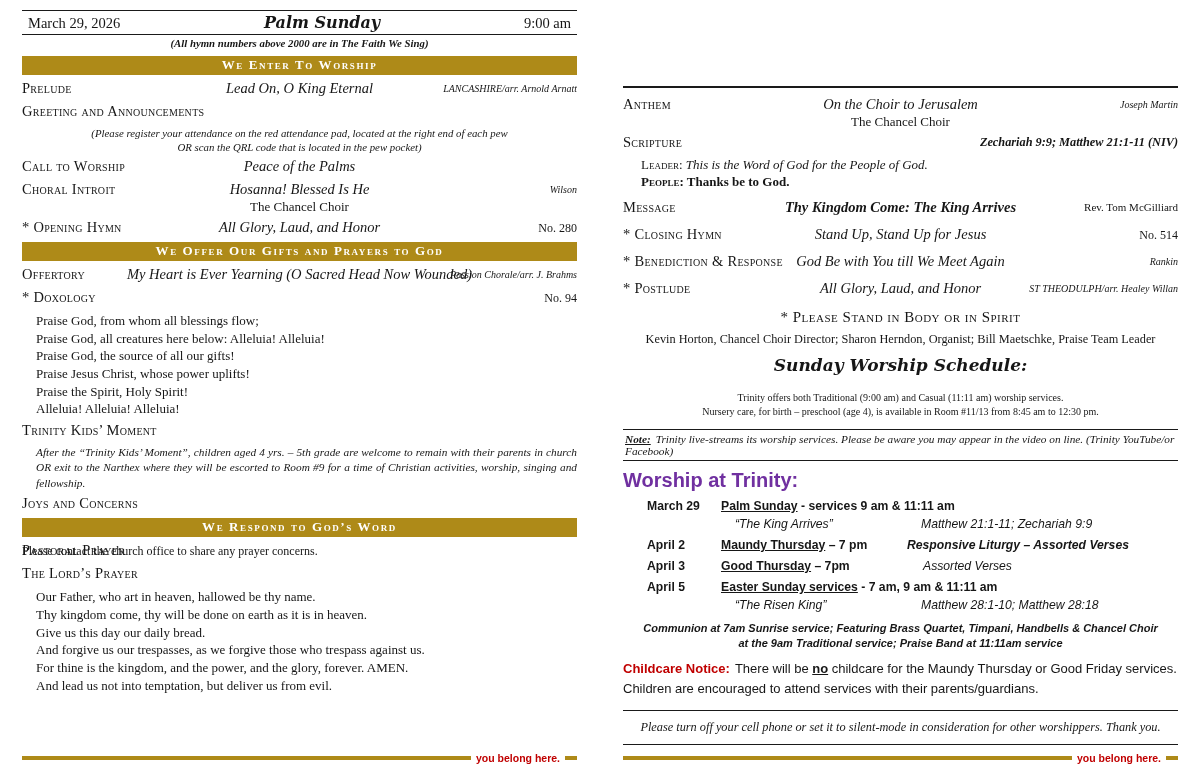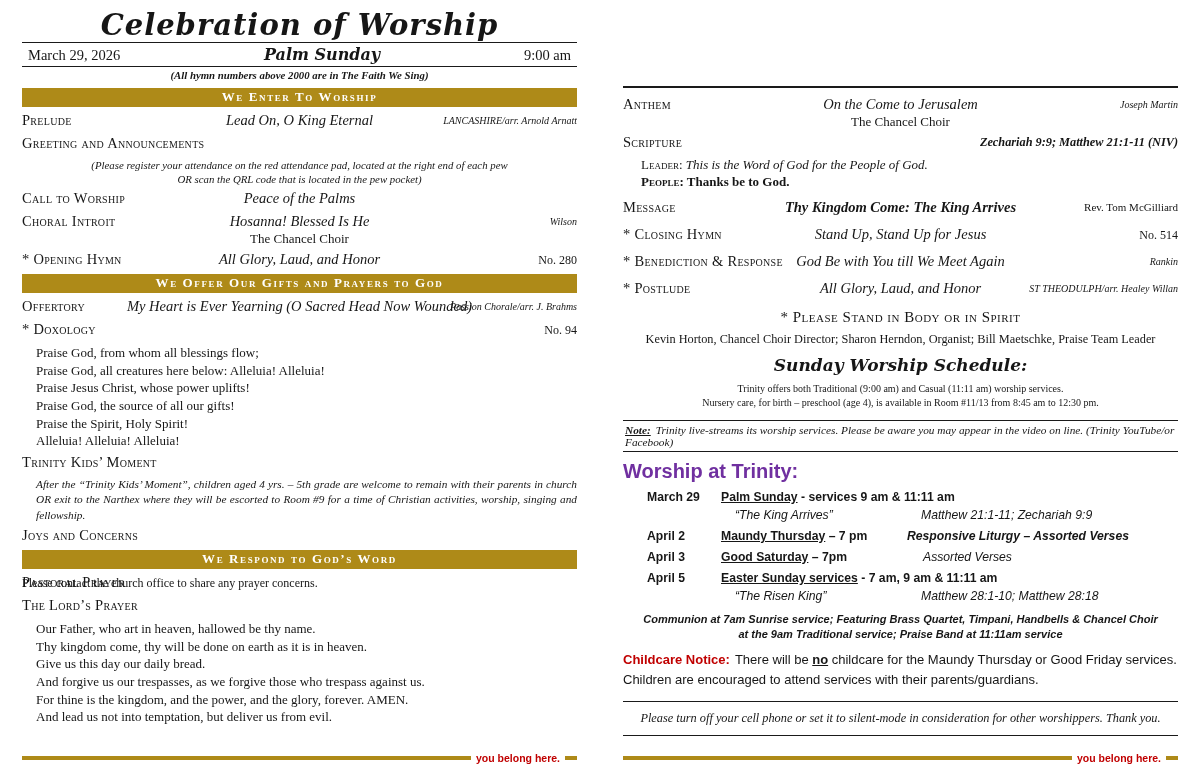--- a/index.html
+++ b/index.html
@@ -27,21 +27,21 @@
   .lines{font-size:13px;line-height:1.36;padding-left:14px;margin:1px 0 3px;}
   .small-note{font-style:italic;font-size:11.3px;line-height:1.36;padding-left:14px;text-align:justify;margin:1px 0 3px;}
   .right-note{font-size:12px;padding-top:2px;}
   .rtop{margin-top:76px;border-top:2px solid #1a1a1a;margin-bottom:8px;}
   .resp{padding-left:18px;font-size:13px;margin:0 0 1px;}
   .resp .sc{font-variant:small-caps;}
   .resp .it{font-style:italic;}
   .resp.bold{font-weight:bold;}
   .stand{text-align:center;font-variant:small-caps;font-size:15px;letter-spacing:.5px;margin:10px 0 6px;}
   .staff{text-align:center;font-size:12.3px;margin:2px 0 8px;}
-  .sched-head{text-align:center;font-size:17px;margin:8px 0 7px;}
+  .sched-head{text-align:center;font-size:17px;margin:8px 0 16px;}
   .sched-line{text-align:center;font-size:10px;line-height:1.38;}
   .note-band{border-top:1.4px solid #1a1a1a;border-bottom:1.4px solid #1a1a1a;margin:10px 0 8px;
     padding:3px 2px;font-size:11.3px;font-style:italic;}
   .note-band .note-label{font-weight:bold;text-decoration:underline;margin-right:5px;}
   .worship-head{font-family:"Liberation Sans", sans-serif;color:var(--purple,#7030A0);
     font-weight:bold;font-size:20px;margin:4px 0 2px;}
   .events{font-family:"Liberation Sans", sans-serif;font-size:12.2px;padding-left:16px;}
   .ev-row{display:grid;grid-template-columns:76px 1fr;column-gap:6px;margin-top:7px;}
   .ev-row.cols{grid-template-columns:76px 180px 1fr;}
   .ev-date{font-weight:bold;padding-left:8px;}
@@ -66,21 +66,20 @@
     font-size:10.5px;padding:0 5px;white-space:nowrap;}
 </style>
 </head>
 <body>
 
 <div class="page">
 
   <section class="col left">
 
     <header>
-      <h1 class="script title">Celebration of Worship</h1>
       <div class="rule"></div>
       <div class="date-row">
         <span>March 29, 2026</span>
         <span class="script service">Palm Sunday</span>
         <span>9:00 am</span>
       </div>
       <div class="rule"></div>
       <div class="hymn-note">(All hymn numbers above 2000 are in The Faith We Sing)</div>
     </header>
 
@@ -124,22 +123,22 @@
       <span class="credit">Passion Chorale/arr. J. Brahms</span>
     </div>
 
     <div class="svc">
       <span class="label">* Doxology</span>
       <span class="credit plain">No. 94</span>
     </div>
     <div class="lines">
       <div>Praise God, from whom all blessings flow;</div>
       <div>Praise God, all creatures here below: Alleluia! Alleluia!</div>
+      <div>Praise God, the source of all our gifts!</div>
       <div>Praise Jesus Christ, whose power uplifts!</div>
-      <div>Praise God, the source of all our gifts!</div>
       <div>Praise the Spirit, Holy Spirit!</div>
       <div>Alleluia! Alleluia! Alleluia!</div>
     </div>
 
     <div class="svc">
       <span class="label">Trinity Kids’ Moment</span>
     </div>
     <div class="small-note">After the “Trinity Kids’ Moment”, children aged 4 yrs. – 5th grade are welcome to remain with their parents in church OR exit to the Narthex where they will be escorted to Room #9 for a time of Christian activities, worship, singing and fellowship.</div>
 
     <div class="svc">
@@ -171,21 +170,21 @@
       <div class="gold-end"></div>
     </div>
   </section>
 
   <section class="col right">
 
     <div class="rtop"></div>
 
     <div class="svc">
       <span class="label">Anthem</span>
-      <div class="titleline">On the Come to Jerusalem</div>
+      <div class="titleline">On the Choir to Jerusalem</div>
       <span class="credit">Joseph Martin</span>
       <div class="sub">The Chancel Choir</div>
     </div>
 
     <div class="svc">
       <span class="label">Scripture</span>
       <span class="credit ref">Zechariah 9:9; Matthew 21:1-11 (NIV)</span>
     </div>
     <div class="resp">
       <span class="sc">Leader:</span>
@@ -245,21 +244,21 @@
       </div>
 
       <div class="ev-row cols">
         <span class="ev-date">April 2</span>
         <span><span class="ev-name">Maundy Thursday</span><span class="ev-rest"> – 7 pm</span></span>
         <span class="ev-detail b">Responsive Liturgy – Assorted Verses</span>
       </div>
 
       <div class="ev-row cols">
         <span class="ev-date">April 3</span>
-        <span><span class="ev-name">Good Saturday</span><span class="ev-rest"> – 7pm</span></span>
+        <span><span class="ev-name">Good Thursday</span><span class="ev-rest"> – 7pm</span></span>
         <span class="ev-detail ind">Assorted Verses</span>
       </div>
 
       <div class="ev-row">
         <span class="ev-date">April 5</span>
         <span><span class="ev-name">Easter Sunday services</span><span class="ev-rest"> - 7 am, 9 am &amp; 11:11 am</span></span>
       </div>
       <div class="ev-sub">
         <span class="ev-quote">“The Risen King”</span>
         <span class="ev-ref">Matthew 28:1-10; Matthew 28:18</span>

